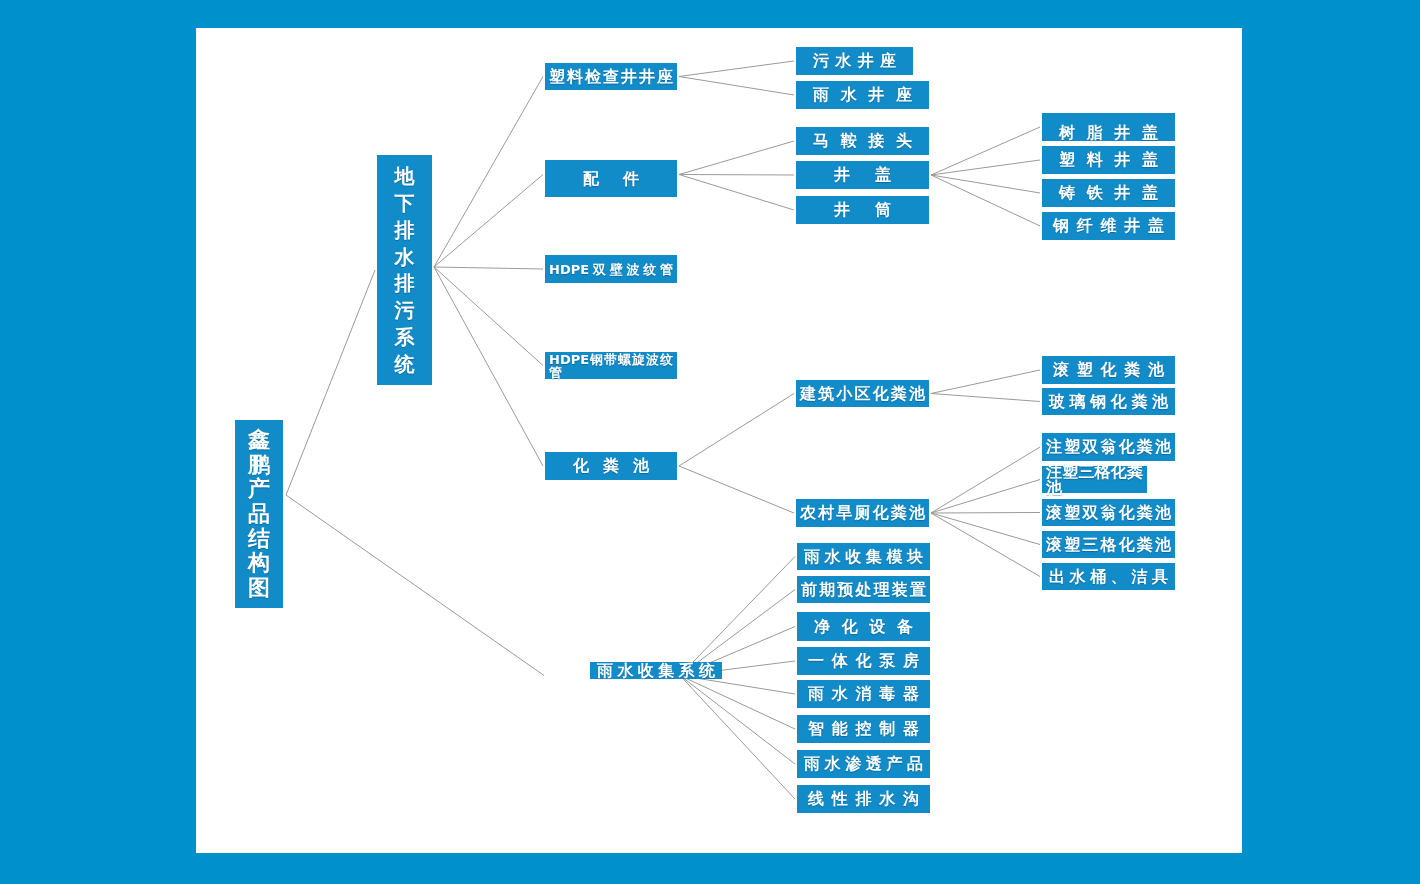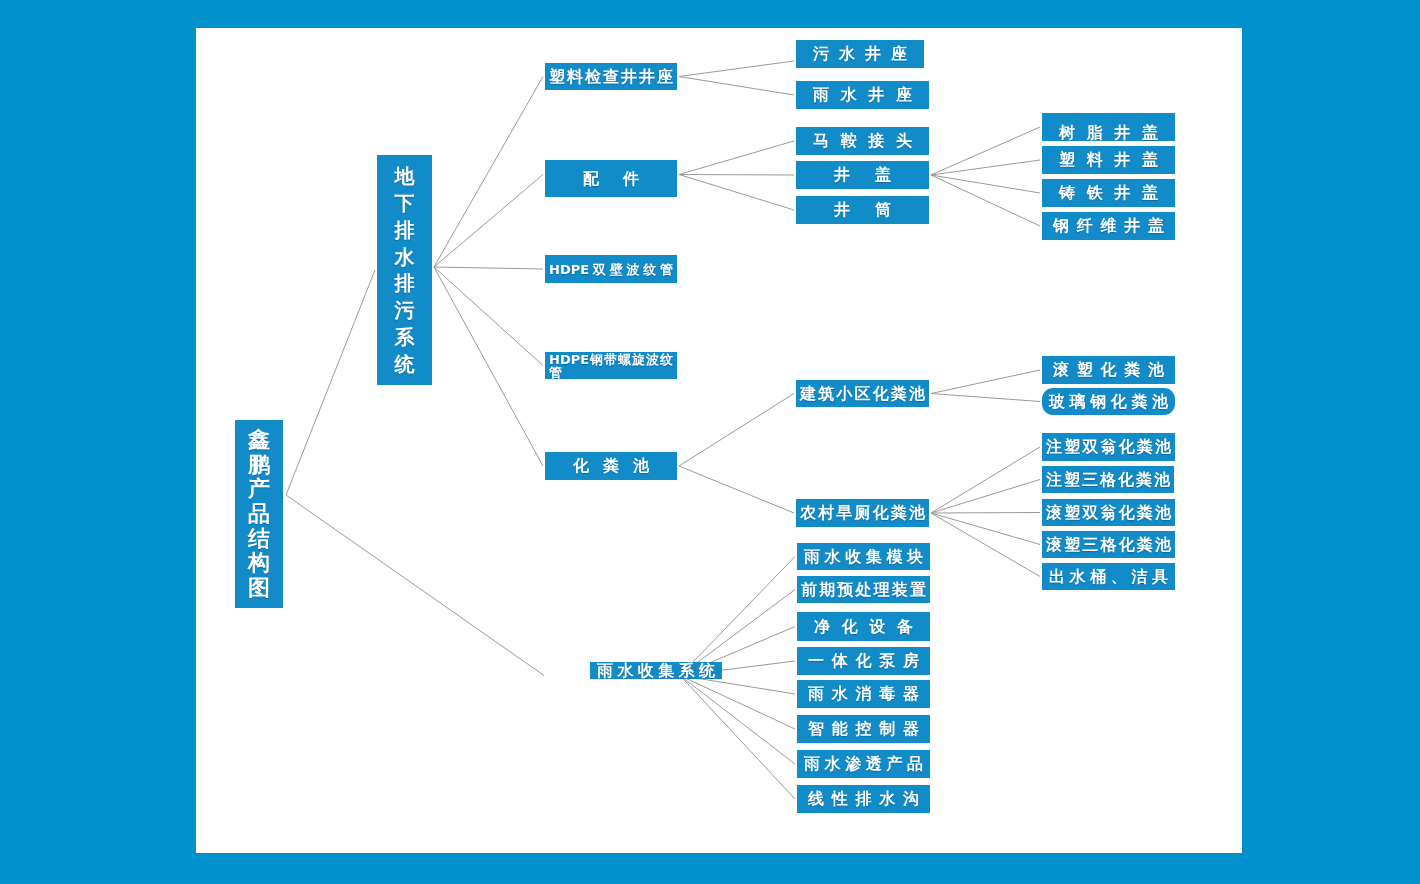--- a/index.html
+++ b/index.html
@@ -91,21 +91,21 @@
         <div class="ch">排</div>
         <div class="ch">水</div>
         <div class="ch">排</div>
         <div class="ch">污</div>
         <div class="ch">系</div>
         <div class="ch">统</div>
       </div>
       <div class="node" style="left: 545px; top: 63px; width: 132px; height: 27px;">
         <span class="lbl n7">塑料检查井井座</span>
       </div>
-      <div class="node" style="left: 796px; top: 40px; width: 128px; height: 28px;">
+      <div class="node" style="left: 796px; top: 47px; width: 117px; height: 28px;">
         <span class="lbl n4">污水井座</span>
       </div>
       <div class="node" style="left: 796px; top: 81px; width: 133px; height: 28px; justify-content: center;">
         <span class="lbl n4">雨水井座</span>
       </div>
       <div class="node" style="left: 545px; top: 160px; width: 132px; height: 37px;">
         <span class="lbl n2">配件</span>
       </div>
       <div class="node" style="left: 796px; top: 127px; width: 133px; height: 28px;">
         <span class="lbl n4">马鞍接头</span>
@@ -136,30 +136,30 @@
       </div>
       <div class="node" style="left: 545px; top: 452px; width: 132px; height: 28px; justify-content: center;">
         <span class="lbl n3">化粪池</span>
       </div>
       <div class="node" style="left: 796px; top: 380px; width: 133px; height: 27px;">
         <span class="lbl n7">建筑小区化粪池</span>
       </div>
       <div class="node" style="left: 1042px; top: 356px; width: 133px; height: 28px;">
         <span class="lbl n5">滚塑化粪池</span>
       </div>
-      <div class="node" style="left: 1042px; top: 388px; width: 133px; height: 27px; border-radius: 11px;">
+      <div class="node" style="left: 1042px; top: 388px; width: 133px; height: 27px;">
         <span class="lbl n6">玻璃钢化粪池</span>
       </div>
       <div class="node" style="left: 796px; top: 499px; width: 133px; height: 28px;">
         <span class="lbl n7">农村旱厕化粪池</span>
       </div>
       <div class="node" style="left: 1042px; top: 433px; width: 133px; height: 28px;">
         <span class="lbl n7">注塑双翁化粪池</span>
       </div>
-      <div class="node" style="left: 1042px; top: 466px; width: 132px; height: 27px;">
+      <div class="node" style="left: 1042px; top: 466px; width: 105px; height: 27px;">
         <span class="lbl n7">注塑三格化粪池</span>
       </div>
       <div class="node" style="left: 1042px; top: 499px; width: 133px; height: 27px;">
         <span class="lbl n7">滚塑双翁化粪池</span>
       </div>
       <div class="node" style="left: 1042px; top: 531px; width: 133px; height: 27px;">
         <span class="lbl n7">滚塑三格化粪池</span>
       </div>
       <div class="node" style="left: 1042px; top: 563px; width: 133px; height: 27px;">
         <span class="lbl n6">出水桶、洁具</span>

